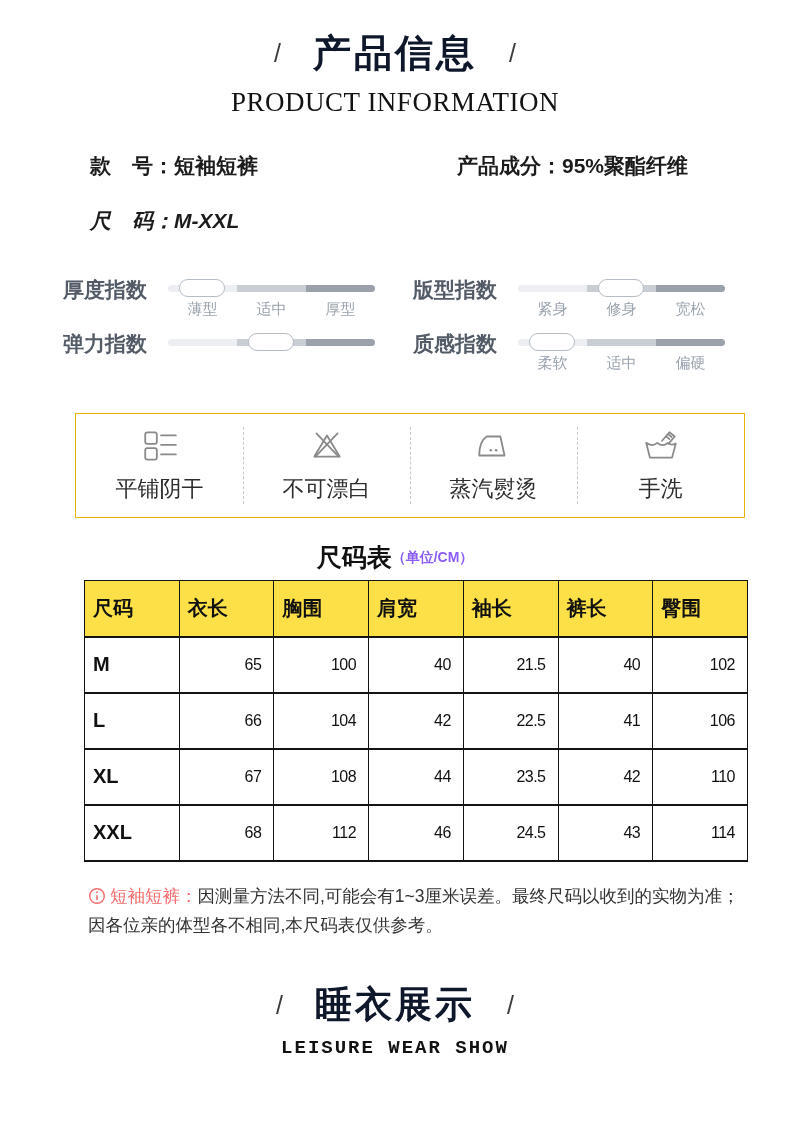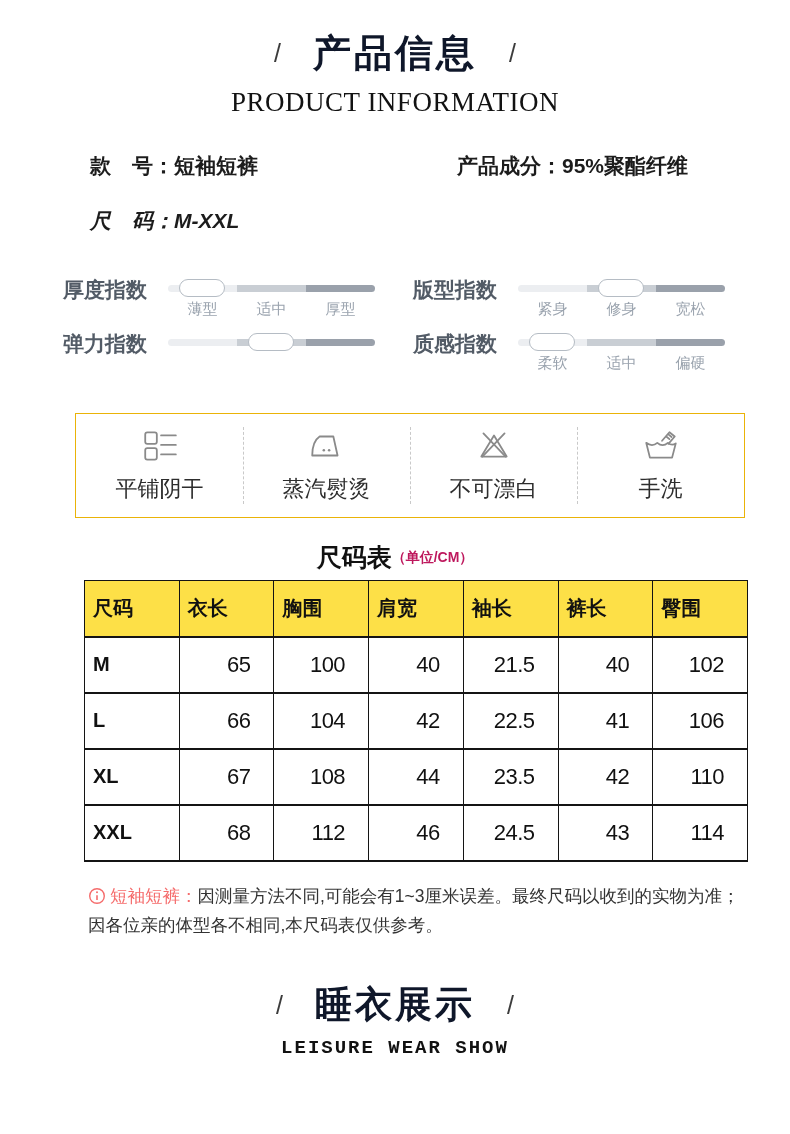--- a/index.html
+++ b/index.html
@@ -44,31 +44,31 @@
                justify-content:center; gap:9px; position:relative; }
   .care-item + .care-item::before { content:""; position:absolute; left:0; top:13px; bottom:13px;
                border-left:1px dashed #c9c9c9; }
   .care-item svg { width:38px; height:38px; stroke:#8a8a8a; fill:none; stroke-width:1.7;
                stroke-linecap:round; stroke-linejoin:round; }
   .care-label { font-size:22px; color:#2d2d2d; font-weight:500; }
 
   
   .chart-title { position:absolute; top:541px; left:0; width:100%; text-align:center; white-space:nowrap; }
   .chart-title .big { font-size:25px; font-weight:700; color:#111; }
-  .chart-title .unit { font-size:14px; font-weight:700; color:#be185d; position:relative; top:-4px; }
+  .chart-title .unit { font-size:14px; font-weight:700; color:#8b5cf6; position:relative; top:-4px; }
 
   table.size-table { position:absolute; left:84px; top:580px; width:664px;
         border-collapse:collapse; table-layout:fixed; background:#fff; }
   .size-table th, .size-table td { border-left:1px solid #141414; border-right:1px solid #141414;
         border-top:1px solid #141414; border-bottom:2px solid #141414;
         height:56px; padding:0 8px; box-sizing:border-box; vertical-align:middle; }
   .size-table th { background:#fde047; text-align:left; font-size:20px; font-weight:700; color:#111; }
   .size-table td.size-col { text-align:left; font-size:20px; font-weight:700; color:#111; }
-  .size-table td.num-col  { text-align:right; font-size:22px; font-weight:500;
-        letter-spacing:-0.5px; color:#111; padding-right:23px; }
+  .size-table td.num-col  { text-align:right; font-size:16px; font-weight:500;
+        letter-spacing:-0.5px; color:#111; padding-right:12px; }
 
   
   .note { position:absolute; left:88px; top:882px; width:658px; font-size:17.5px;
           line-height:29px; color:#333; }
   .note-accent { font-weight:500; }
   .note svg { vertical-align:-3px; margin-right:4px; }
 
   
   .footer { position:absolute; top:980px; left:0; width:100%; text-align:center; }
   .footer .title-cn { font-size:37px; }
@@ -160,33 +160,33 @@
         <rect x="4" y="5" width="11" height="11" rx="2"></rect>
         <rect x="4" y="20" width="11" height="11" rx="2"></rect>
         <line x1="19" y1="8" x2="33" y2="8"></line>
         <line x1="19" y1="17" x2="33" y2="17"></line>
         <line x1="19" y1="26" x2="33" y2="26"></line>
       </svg>
       <span class="care-label">平铺阴干</span>
     </div>
     <div class="care-item">
       <svg viewBox="0 0 36 36">
+        <path d="M18 8 L30 28 H6 Z"></path>
+        <line x1="8" y1="6" x2="29" y2="28"></line>
+        <line x1="28" y1="6" x2="7" y2="28"></line>
+      </svg>
+      <span class="care-label">不可漂白</span>
+    </div>
+    <div class="care-item">
+      <svg viewBox="0 0 36 36">
         <path d="M11 9 H24 L28 27 H4 C4 18 6.5 12 11 9 Z"></path>
         <circle cx="15" cy="22" r="1.2" fill="#8a8a8a" stroke="none"></circle>
         <circle cx="20" cy="22" r="1.2" fill="#8a8a8a" stroke="none"></circle>
       </svg>
       <span class="care-label">蒸汽熨烫</span>
-    </div>
-    <div class="care-item">
-      <svg viewBox="0 0 36 36">
-        <path d="M18 8 L30 28 H6 Z"></path>
-        <line x1="8" y1="6" x2="29" y2="28"></line>
-        <line x1="28" y1="6" x2="7" y2="28"></line>
-      </svg>
-      <span class="care-label">不可漂白</span>
     </div>
     <div class="care-item">
       <svg viewBox="0 0 36 36">
         <path d="M4 15 C8 18 11 18 14.5 15 C18 18 21 18 24.5 15 C27.5 17.5 30 17 32 15.5 L28.5 29 H7.5 Z"></path>
         <path d="M19 13 L26 5 L31 9 L25 16"></path>
         <line x1="23" y1="9" x2="26" y2="11.5"></line>
         <line x1="25" y1="7" x2="28" y2="9.5"></line>
       </svg>
       <span class="care-label">手洗</span>
     </div>

